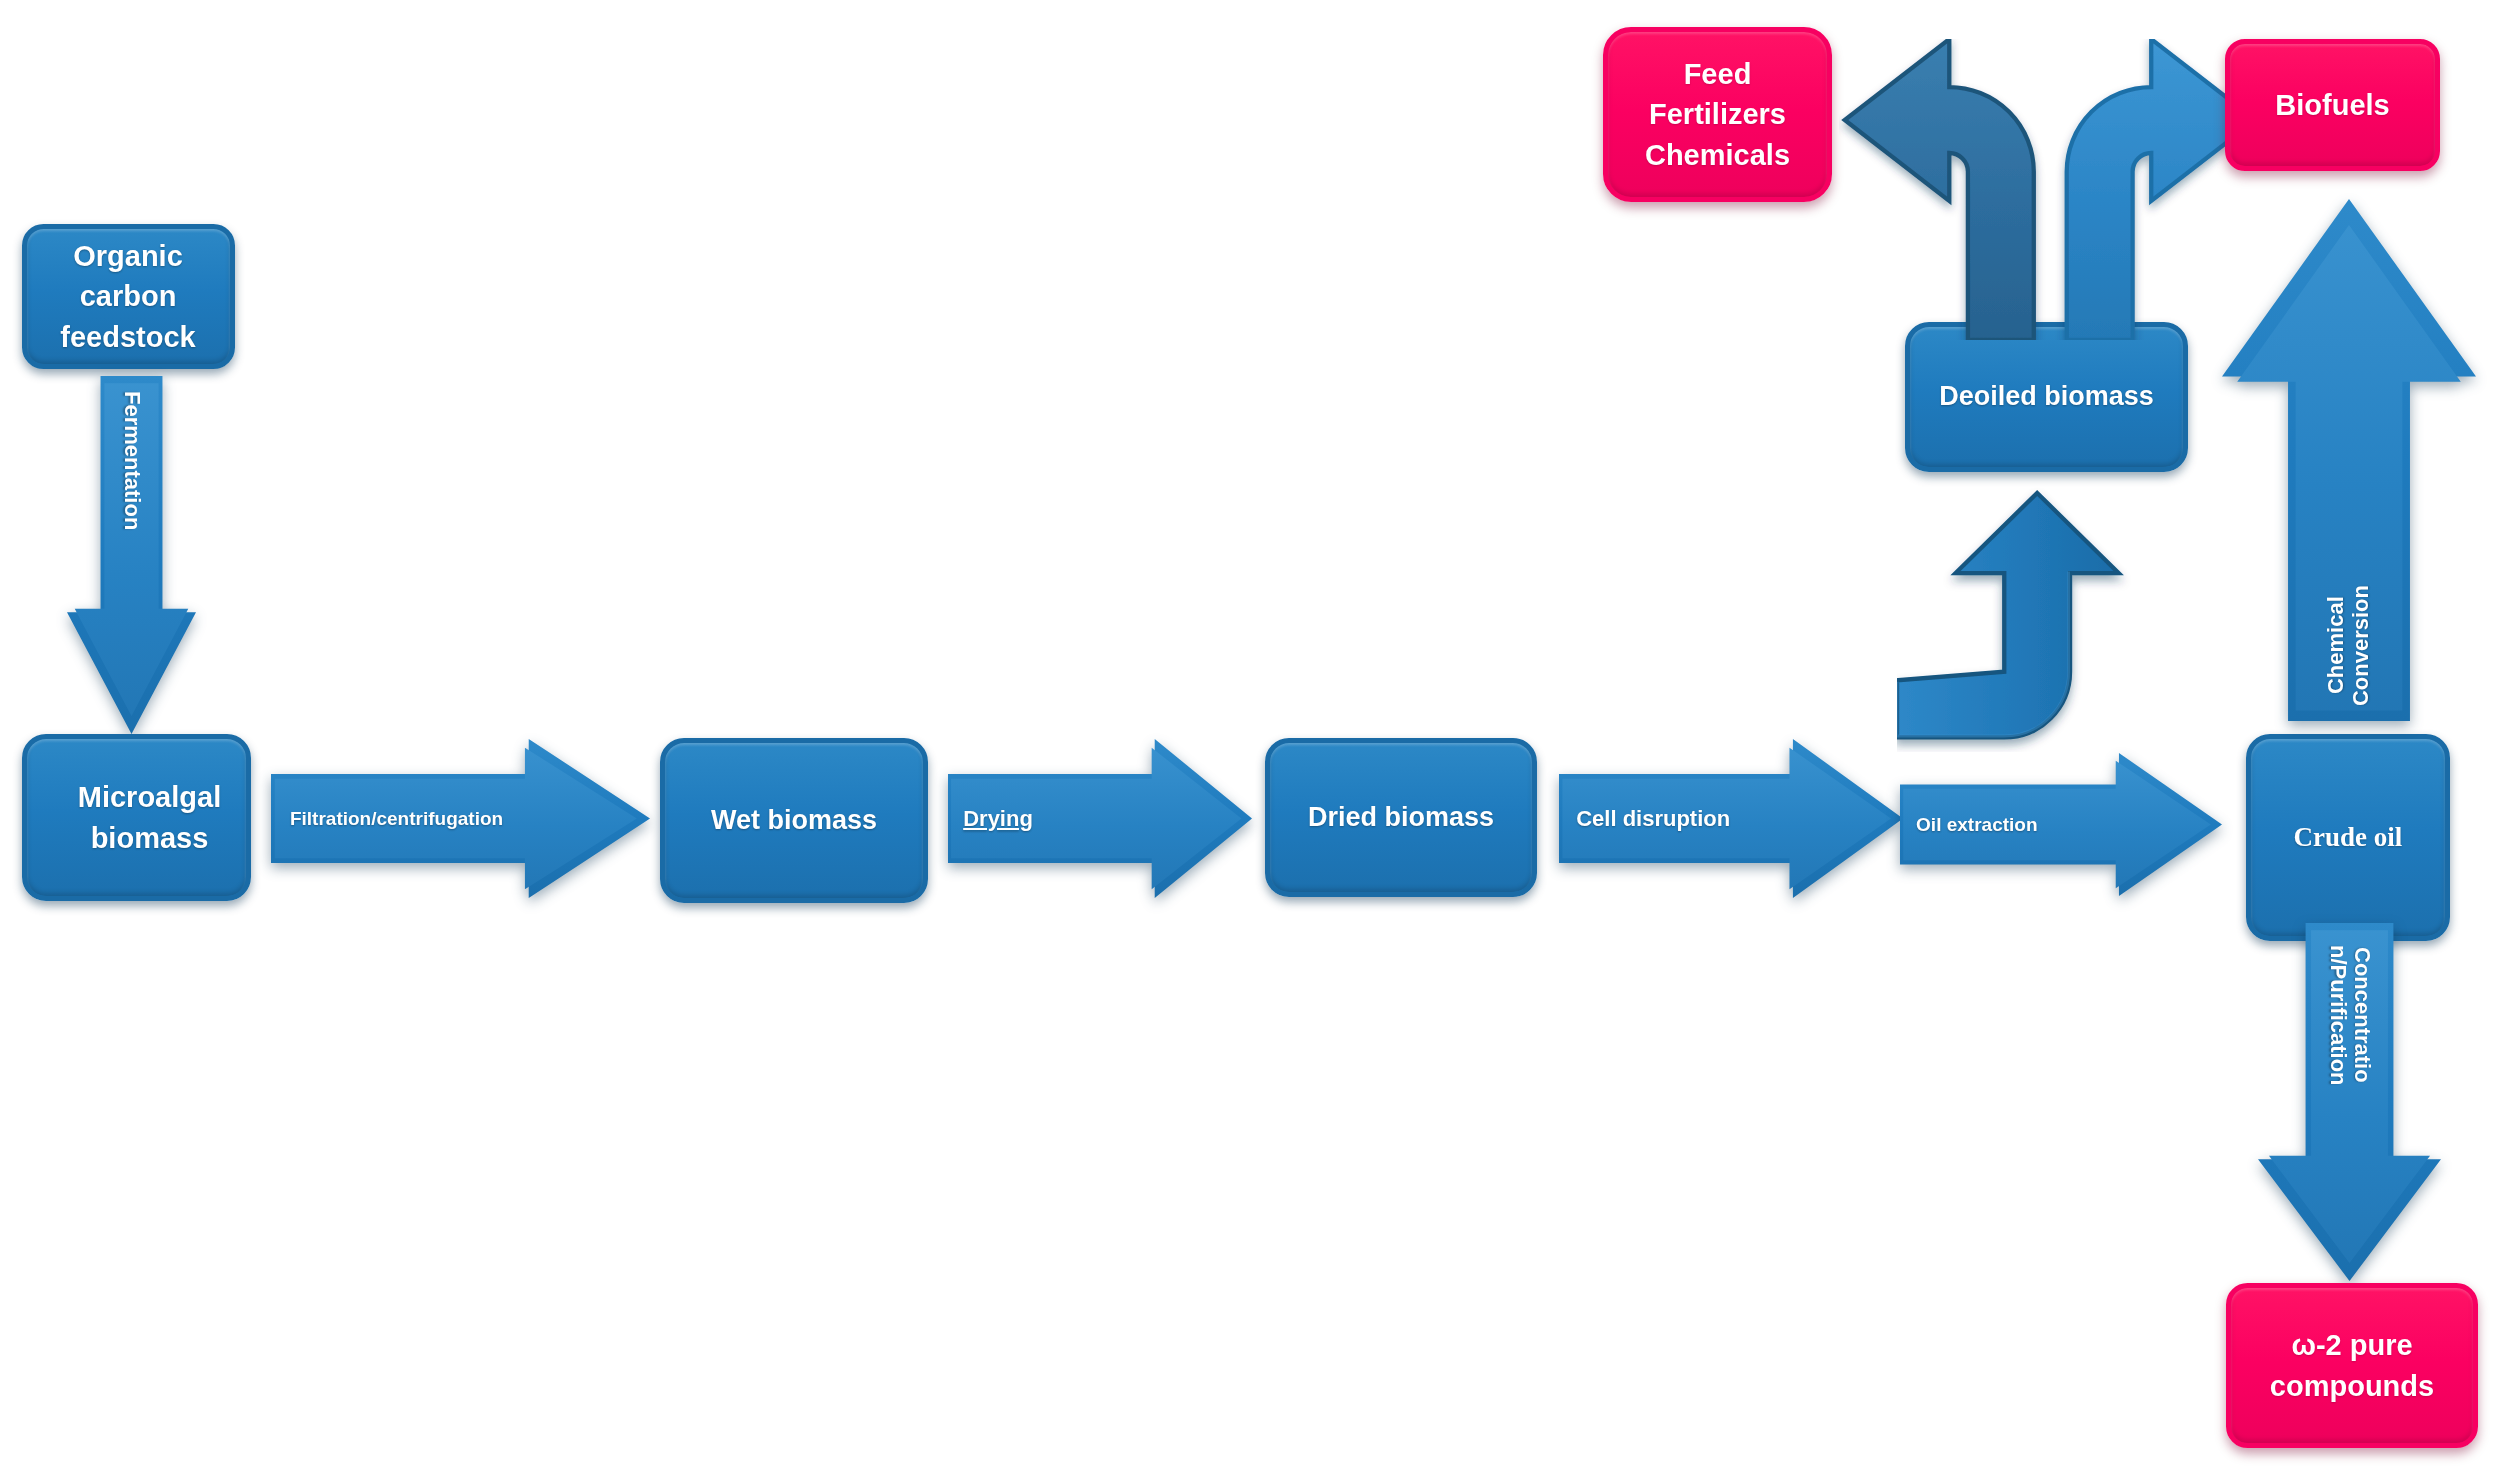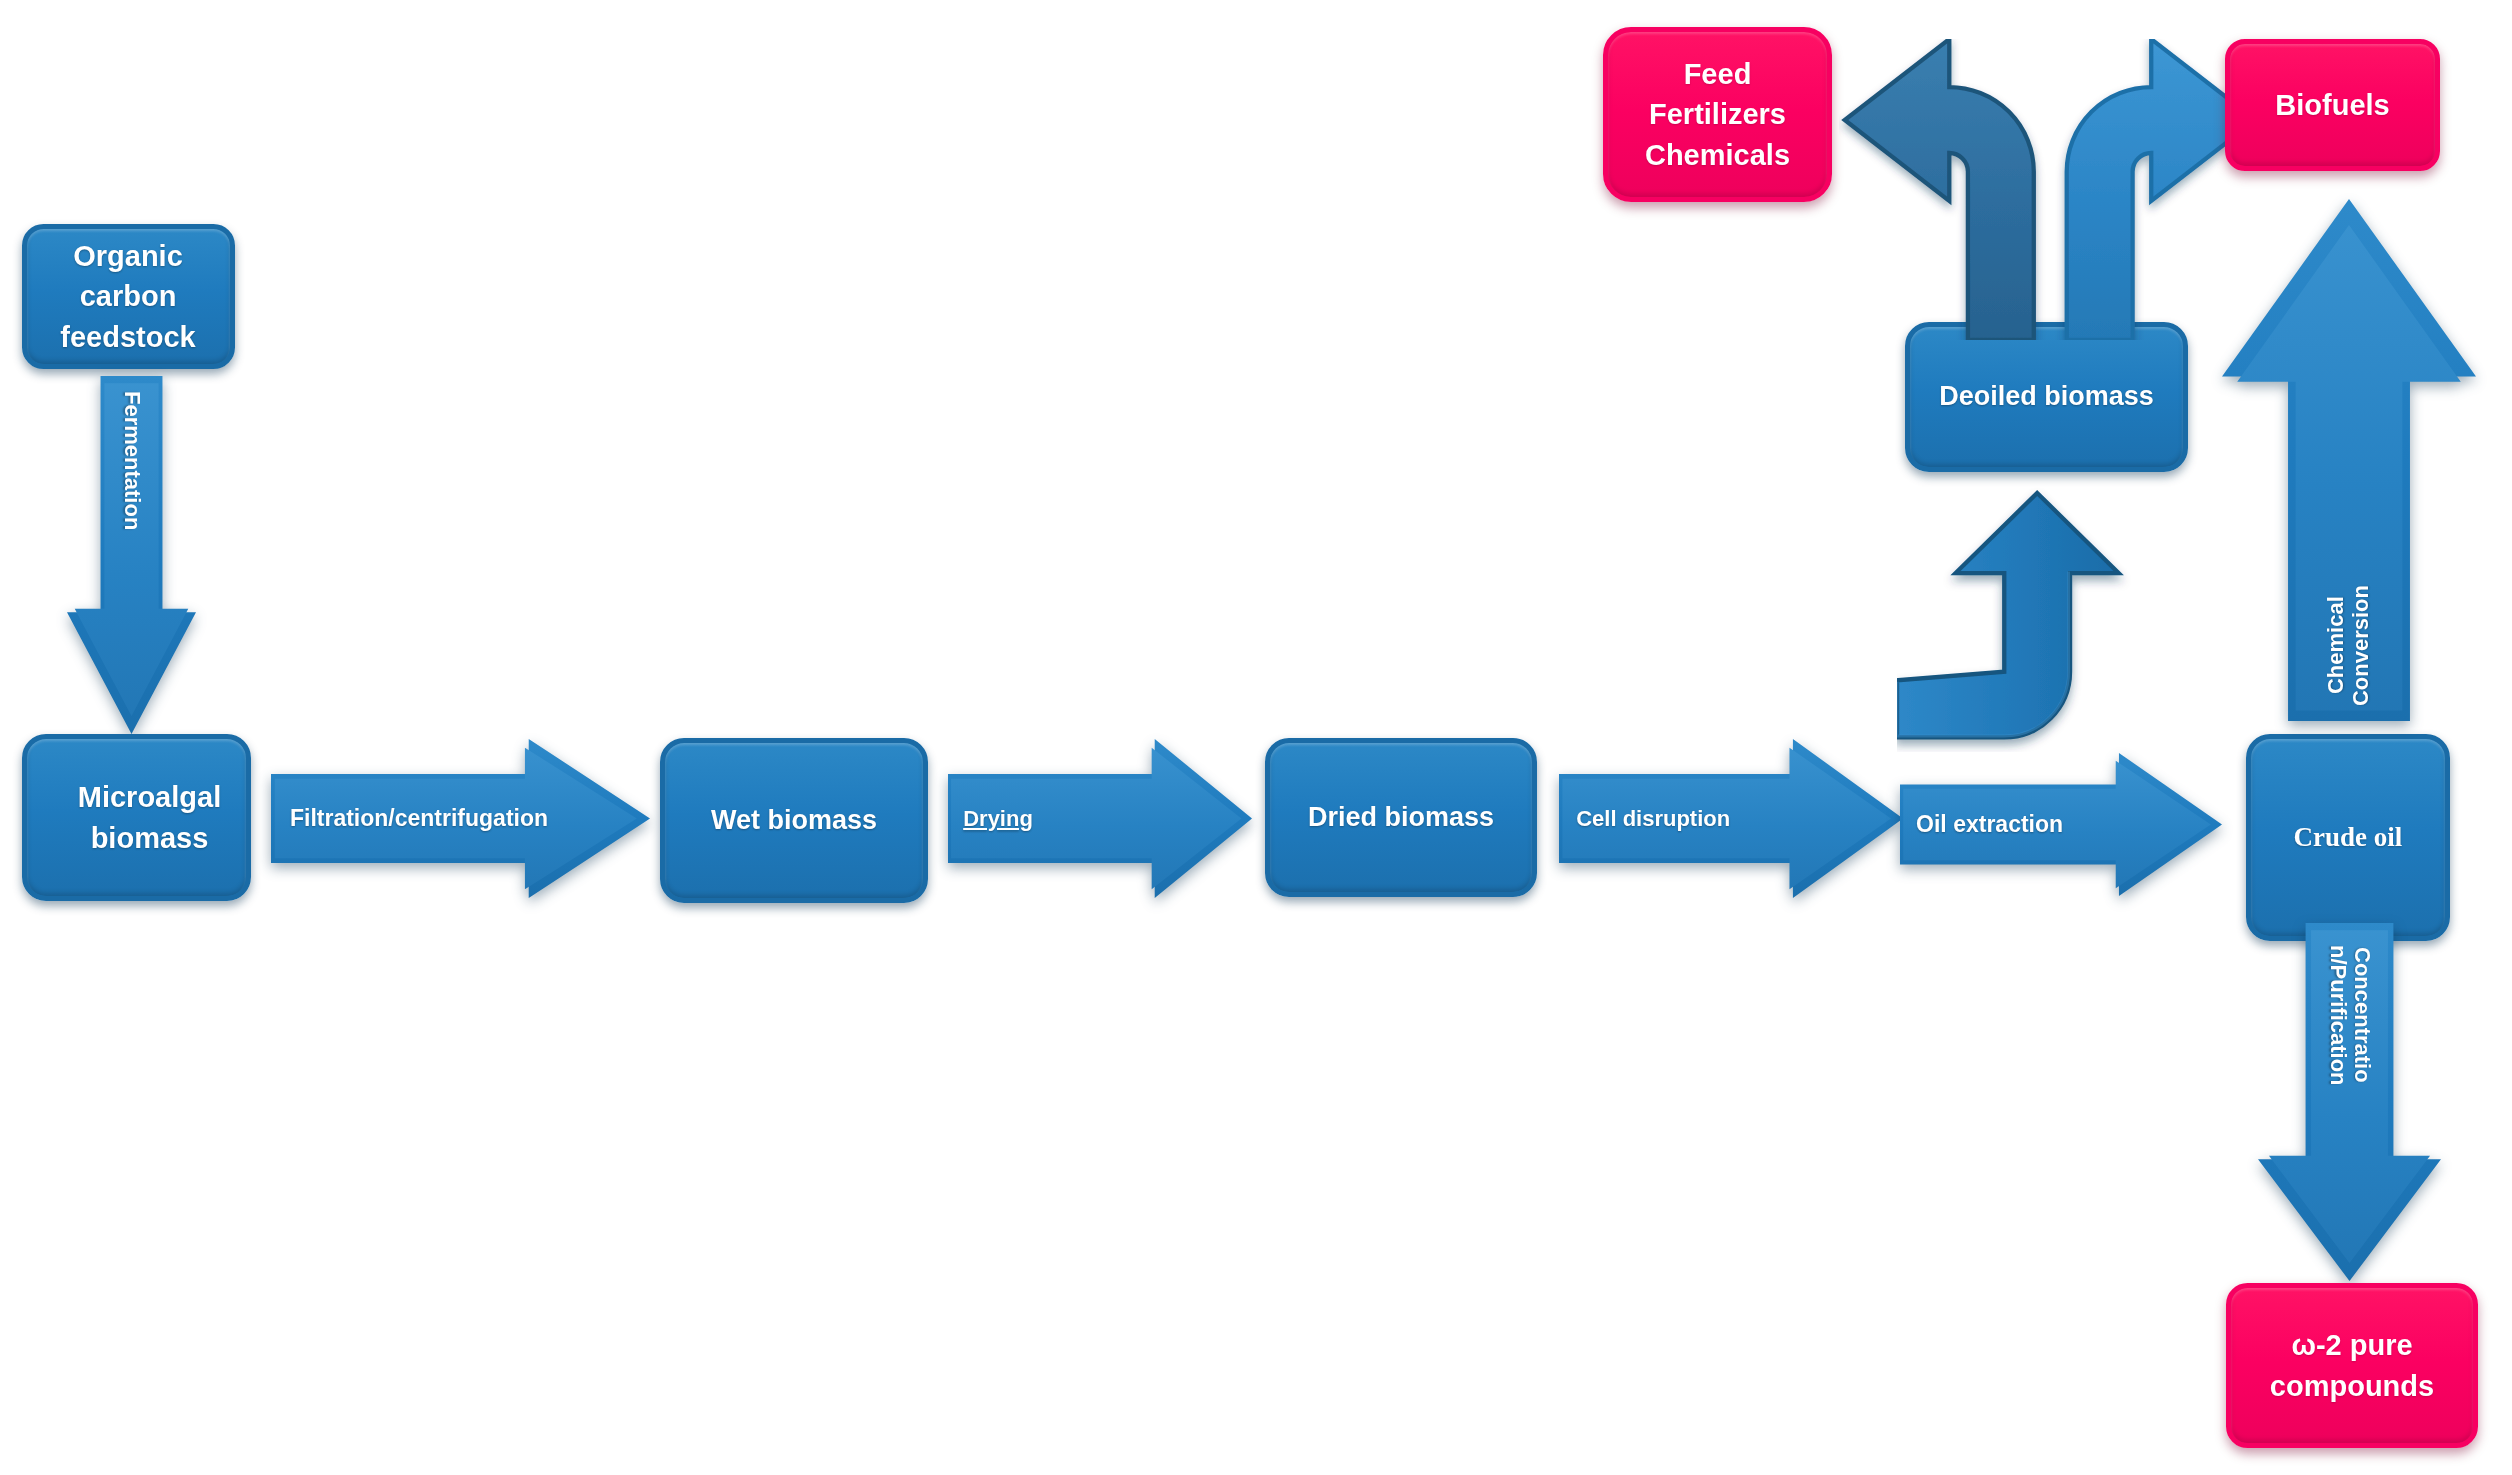--- a/index.html
+++ b/index.html
@@ -121,21 +121,21 @@
   }
 
   
   .svgwrap{position:absolute; pointer-events:none;}
   .svgwrap.clickable{pointer-events:auto;}
 
   
   .fs-big{font-size:29px;}
   .fs-med{font-size:27px;}
   .fs-sm{font-size:22px;}
-  .fs-xs{font-size:23px;}
+  .fs-xs{font-size:19px;}
 </style>
 </head>
 <body>
 
 <div id="canvas">
 
   <div class="node blue fs-big" style="left:21.5px; top:224px; width:213px; height:145px; border-radius:21.5px;">
     <span class="lbl">
       <span>Organic</span><br>
       <span>carbon</span><br>

